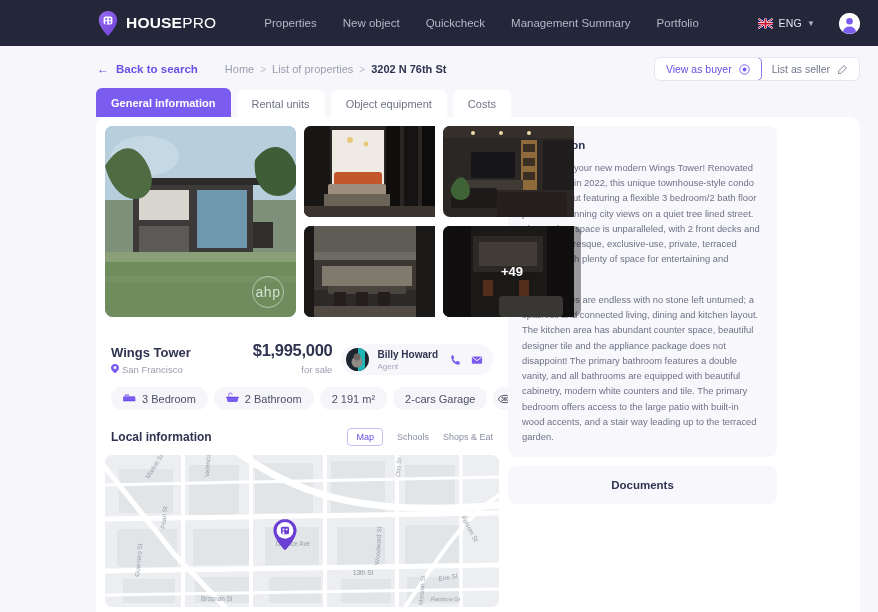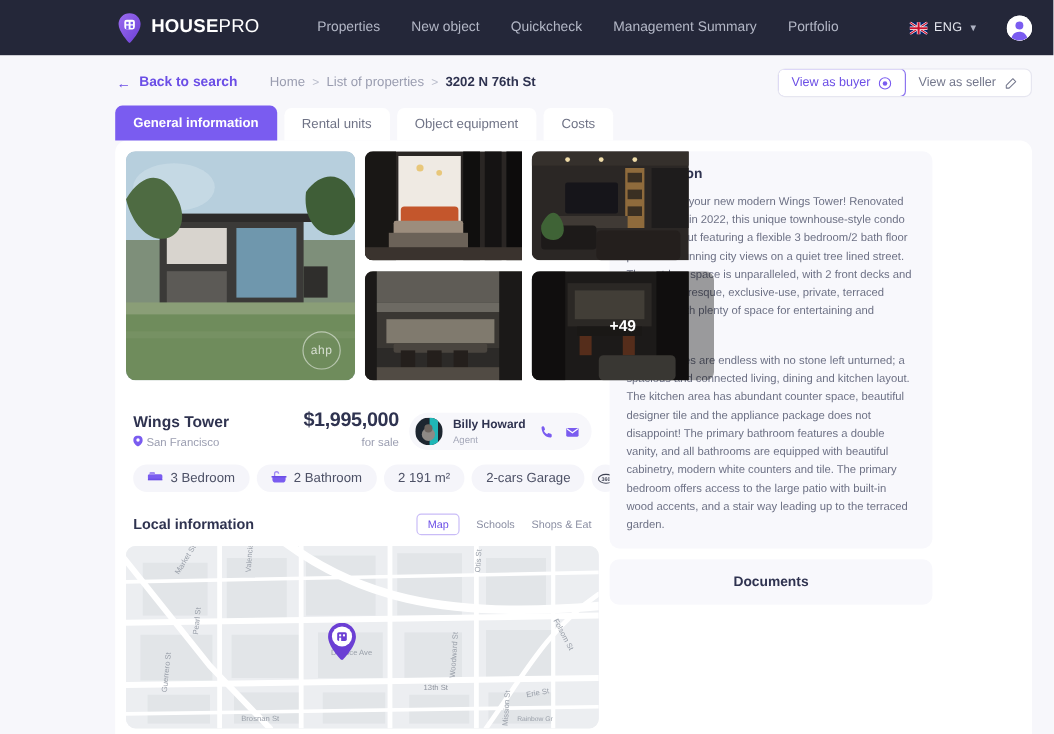--- a/index.html
+++ b/index.html
@@ -110,37 +110,37 @@
   .col-right { width: 269px; flex: none; }
 
   
   .gallery { display: flex; gap: 8px; }
   .hero-big {
     width: 191px; height: 191px; border-radius: 8px; position: relative;
     overflow: hidden; flex: none;
   }
   .thumbs { display: grid; grid-template-columns: 131px 131px; gap: 8px; }
   .thumb {
-    width: 152px; height: 91px; border-radius: 7px; overflow: hidden;
+    width: 138px; height: 91px; border-radius: 7px; overflow: hidden;
     position: relative; cursor: pointer;
   }
   .thumb-more::after {
     content: ""; position: absolute; inset: 0; background: rgba(0,0,0,.38);
   }
   .more-label {
     position: absolute; inset: 0; display: flex; align-items: center;
     justify-content: center; color: #fff; font-size: 13px; font-weight: bold;
     z-index: 2;
   }
   .watermark {
     position: absolute; right: 12px; bottom: 9px;
     width: 32px; height: 32px; border-radius: 50%;
     border: 1.5px solid rgba(255,255,255,.5);
     display: flex; align-items: center; justify-content: center;
-    color: rgba(255,255,255,.72); font-size: 10px; letter-spacing: .5px;
+    color: rgba(255,255,255,.72); font-size: 14px; letter-spacing: .5px;
   }
 
   
   .prophead {
     display: flex; align-items: flex-end; margin-top: 24px; padding: 0 6px;
   }
   .ptitle { font-size: 13px; font-weight: bold; color: #2f3350; }
   .ploc {
     display: flex; align-items: center; gap: 3px;
     font-size: 9.5px; color: #9a9db0; margin-top: 4px;
@@ -276,21 +276,21 @@
     <div class="vt active">
       <span>View as buyer</span>
       <span>
         <svg width="11" height="11" viewBox="0 0 14 14">
           <circle cx="7" cy="7" r="6" fill="none" stroke="#7a5cf0" stroke-width="1.2"></circle>
           <circle cx="7" cy="7" r="2.4" fill="#7a5cf0"></circle>
         </svg>
       </span>
     </div>
     <div class="vt">
-      <span>View as seller</span>
+      <span>List as seller</span>
       <span>
         <svg width="11" height="11" viewBox="0 0 14 14">
           <path d="M2 12h3l7-7-3-3-7 7z" fill="none" stroke="#73778c" stroke-width="1.1" stroke-linejoin="round"></path>
         </svg>
       </span>
     </div>
   </div>
 </div>
 
 <div class="tabs">

